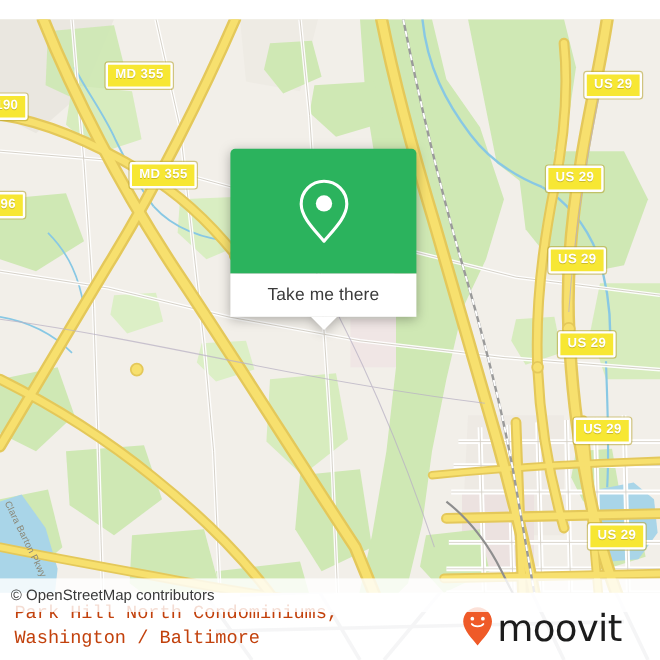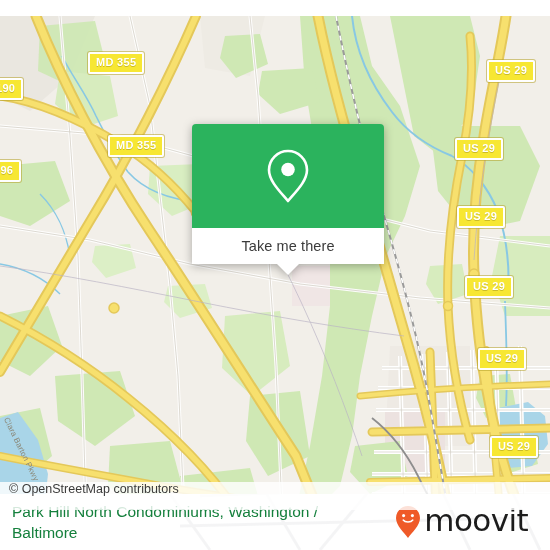--- a/index.html
+++ b/index.html
@@ -67,37 +67,37 @@
 
   
   #attribution {
     position: absolute;
     left: 0;
     bottom: 0;
     width: 550px;
     height: 28px;
     background: rgba(255,255,255,0.82);
     display: flex;
-    align-items: flex-start;
+    align-items: center;
     z-index: 12;
     margin-top: 12px;
   }
   #attribution .attr-text {
     font-size: 12.5px;
     color: #3a3a3a;
     padding-left: 9px;
     font-family: "Liberation Sans", sans-serif;
   }
 
   
   #popup {
     position: absolute;
     left: 192px;
     top: 124px;
-    width: 192px;
+    width: 155px;
     z-index: 20;
     filter: drop-shadow(0 2px 5px rgba(0,0,0,0.30));
     text-align: right;
   }
   #popup-top {
     background: #2bb35d;
     height: 104px;
     border-top-left-radius: 4px;
     border-top-right-radius: 4px;
     display: flex;
@@ -156,30 +156,31 @@
     display: flex;
     align-items: flex-start;
     height: 56px;
     padding: 0 10px 0 12px;
     box-sizing: border-box;
   }
   #footer-title {
     flex: 1;
     font-size: 15.5px;
     line-height: 21px;
-    color: #15803d;
+    color: #c2410c;
     padding-top: 7px;
     max-width: 360px;
-    font-family: Liberation Sans, sans-serif;
+    font-family: Liberation Mono, monospace;
   }
   #brand {
     display: flex;
+    align-items: center;
     padding-top: 11px;
     margin-left: auto;
-    margin-right: 12px;
+    margin-right: 22px;
   }
   #brand-mark { display: block; margin-right: 3px; }
   #brand-name {
     font-size: 31px;
     line-height: 31px;
     color: #1c1c1c;
     font-family: "DejaVu Sans", sans-serif;
     font-weight: normal;
     letter-spacing: -0.6px;
   }

